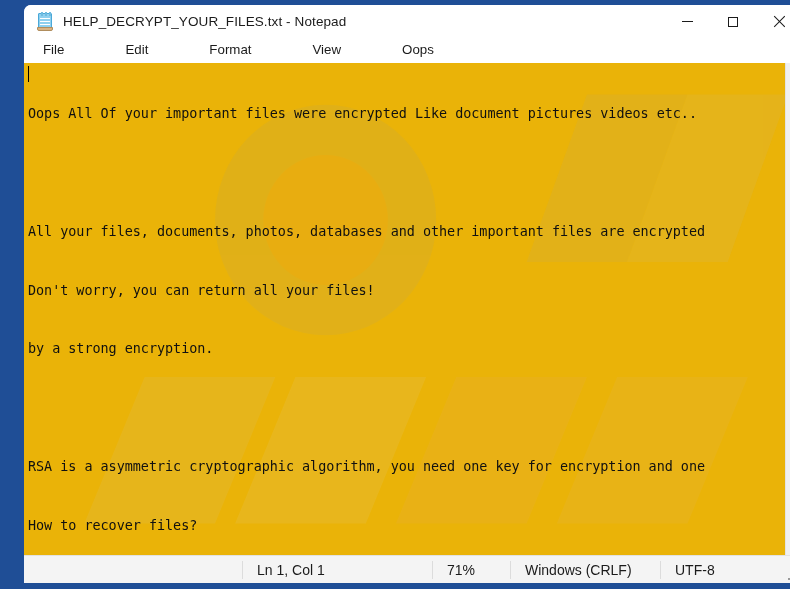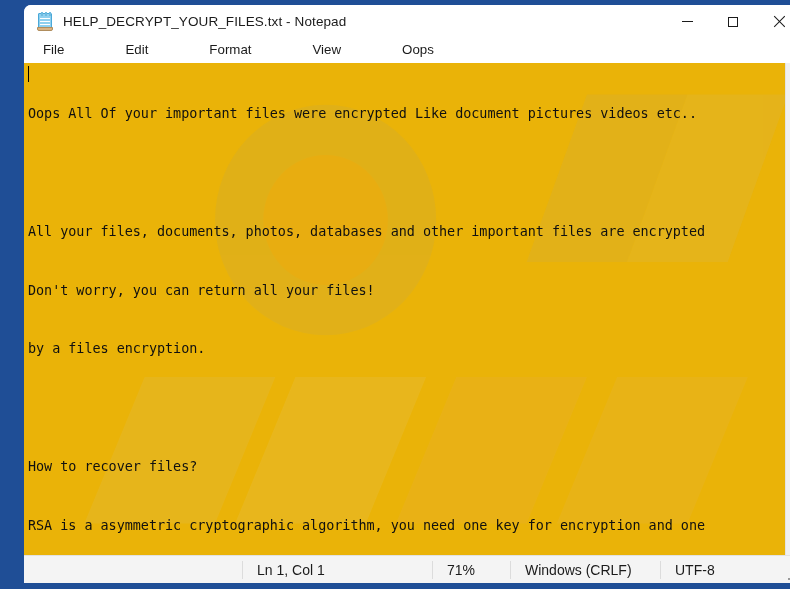--- a/index.html
+++ b/index.html
@@ -300,24 +300,24 @@
           </g>
         </svg>
 
         <div id="caret"></div>
 
         <div id="text-lines">
           <div class="txt-line">Oops All Of your important files were encrypted Like document pictures videos etc..</div>
           <div class="txt-line"></div>
           <div class="txt-line">All your files, documents, photos, databases and other important files are encrypted</div>
           <div class="txt-line">Don't worry, you can return all your files!</div>
-          <div class="txt-line">by a files encryption.</div>
+          <div class="txt-line">by a strong encryption.</div>
           <div class="txt-line"></div>
+          <div class="txt-line">RSA is a asymmetric cryptographic algorithm, you need one key for encryption and one</div>
           <div class="txt-line">How to recover files?</div>
-          <div class="txt-line">RSA is a asymmetric cryptographic algorithm, you need one key for encryption and one</div>
           
           
           
           
           
           
           
           
           
           

